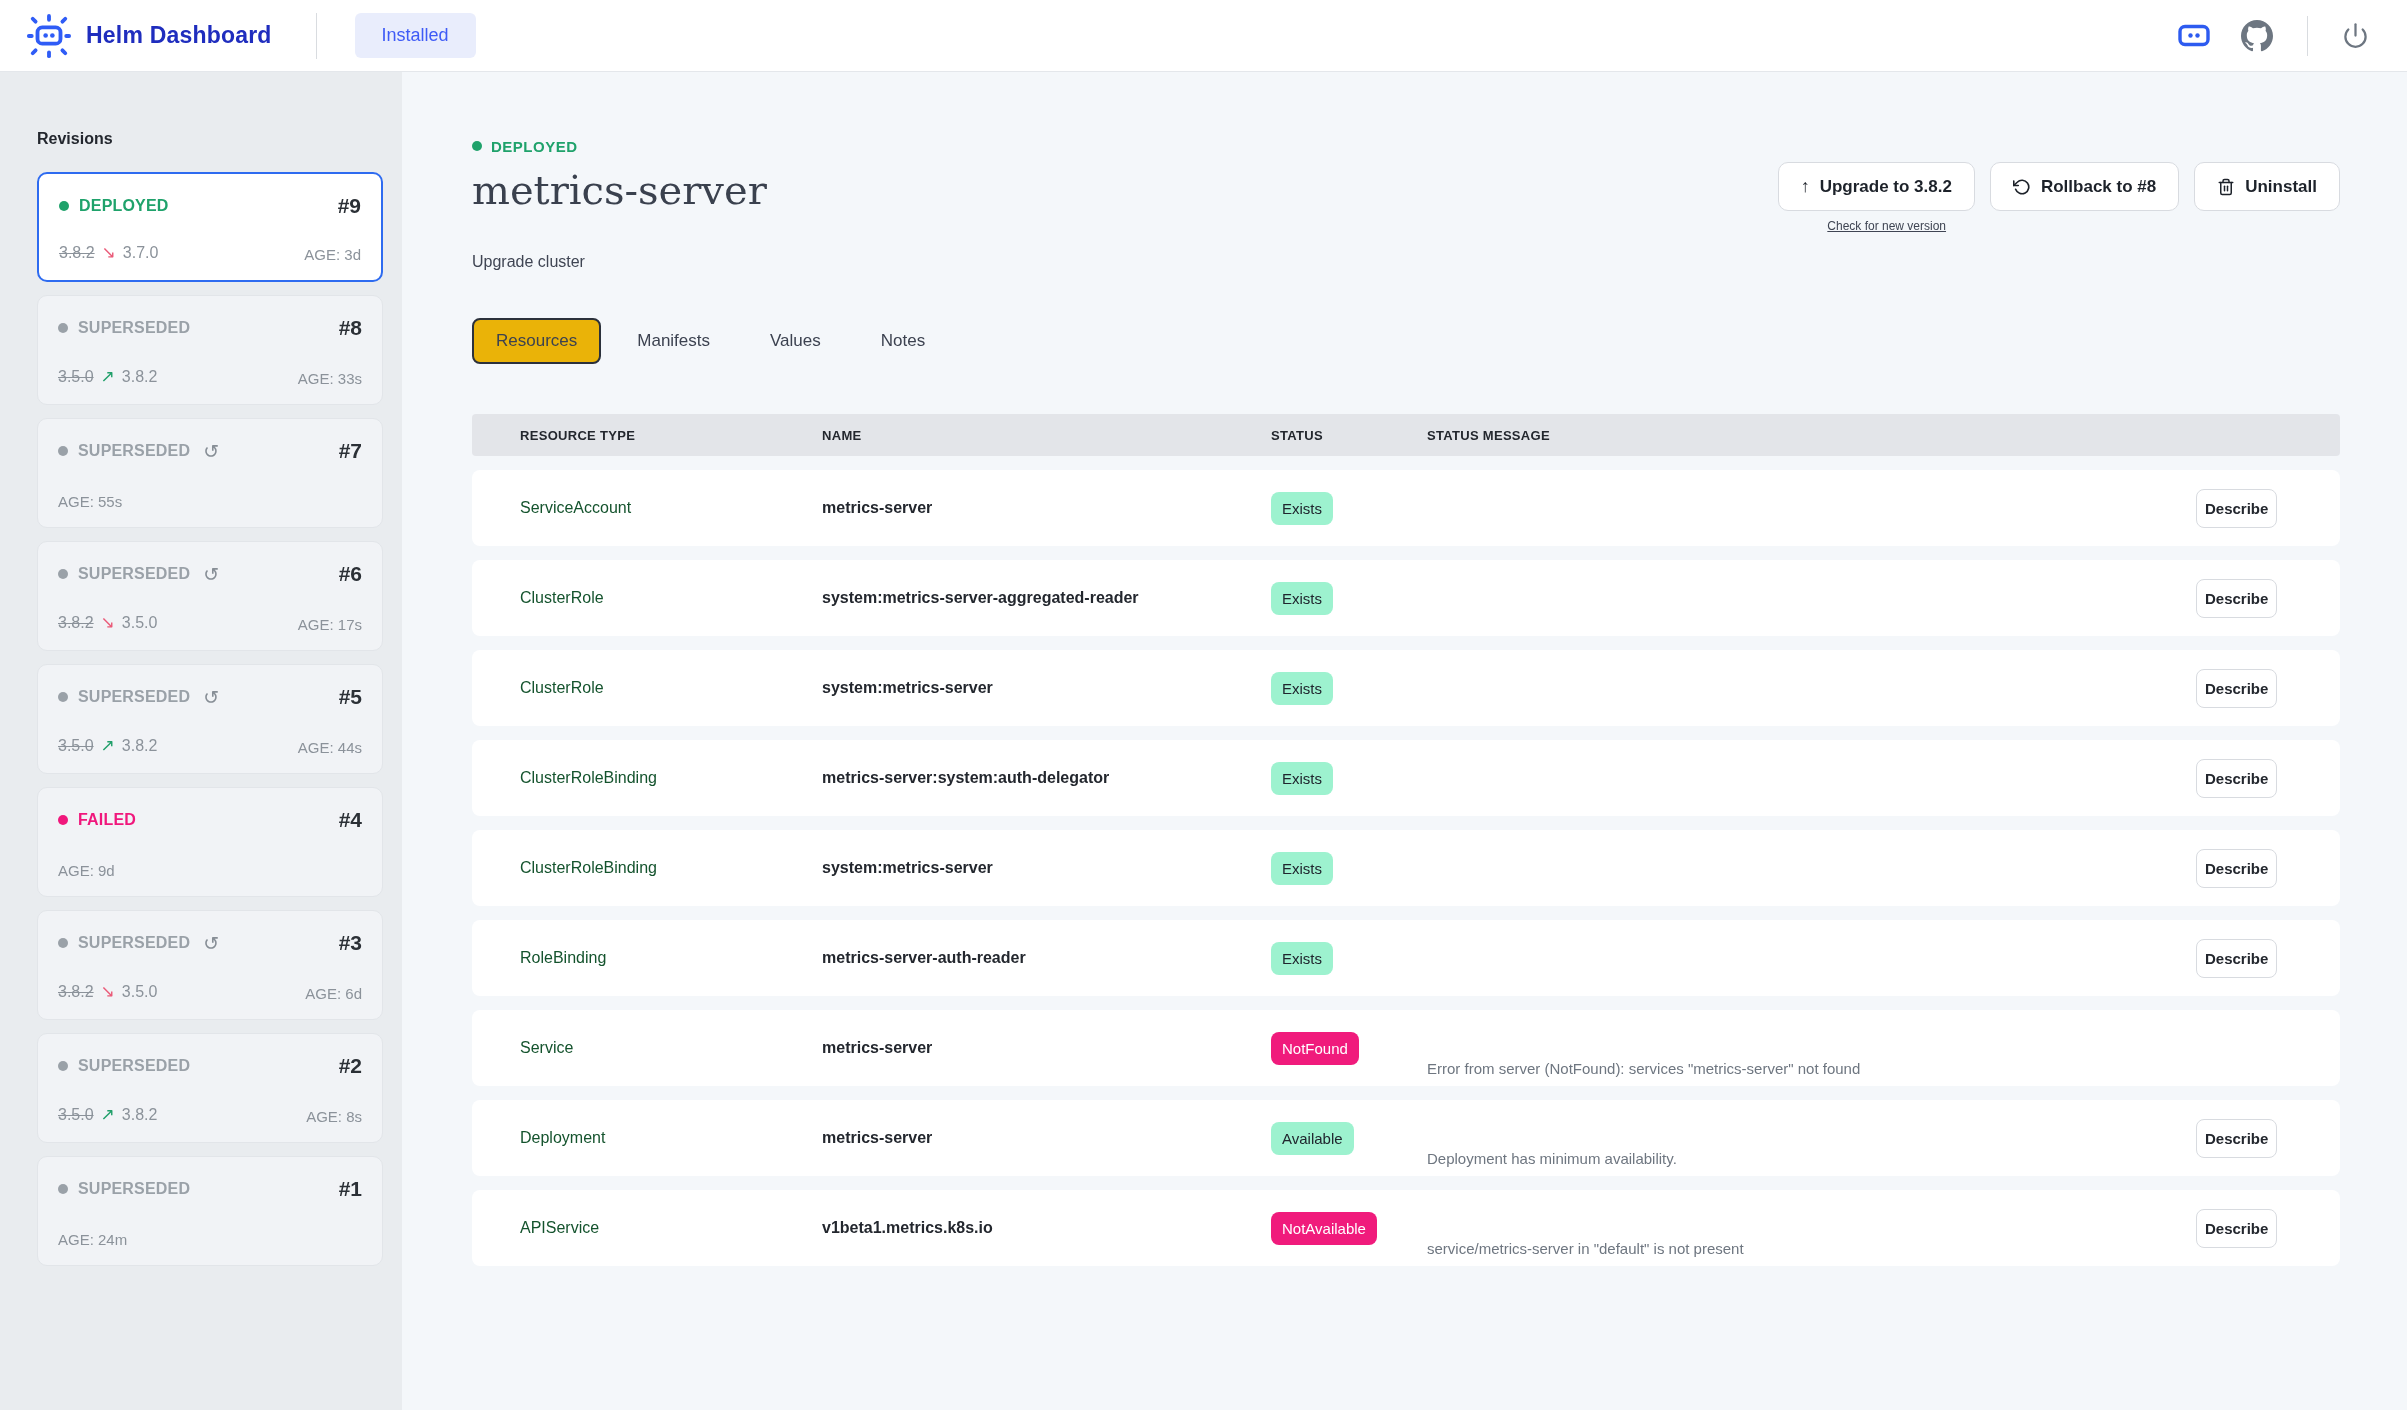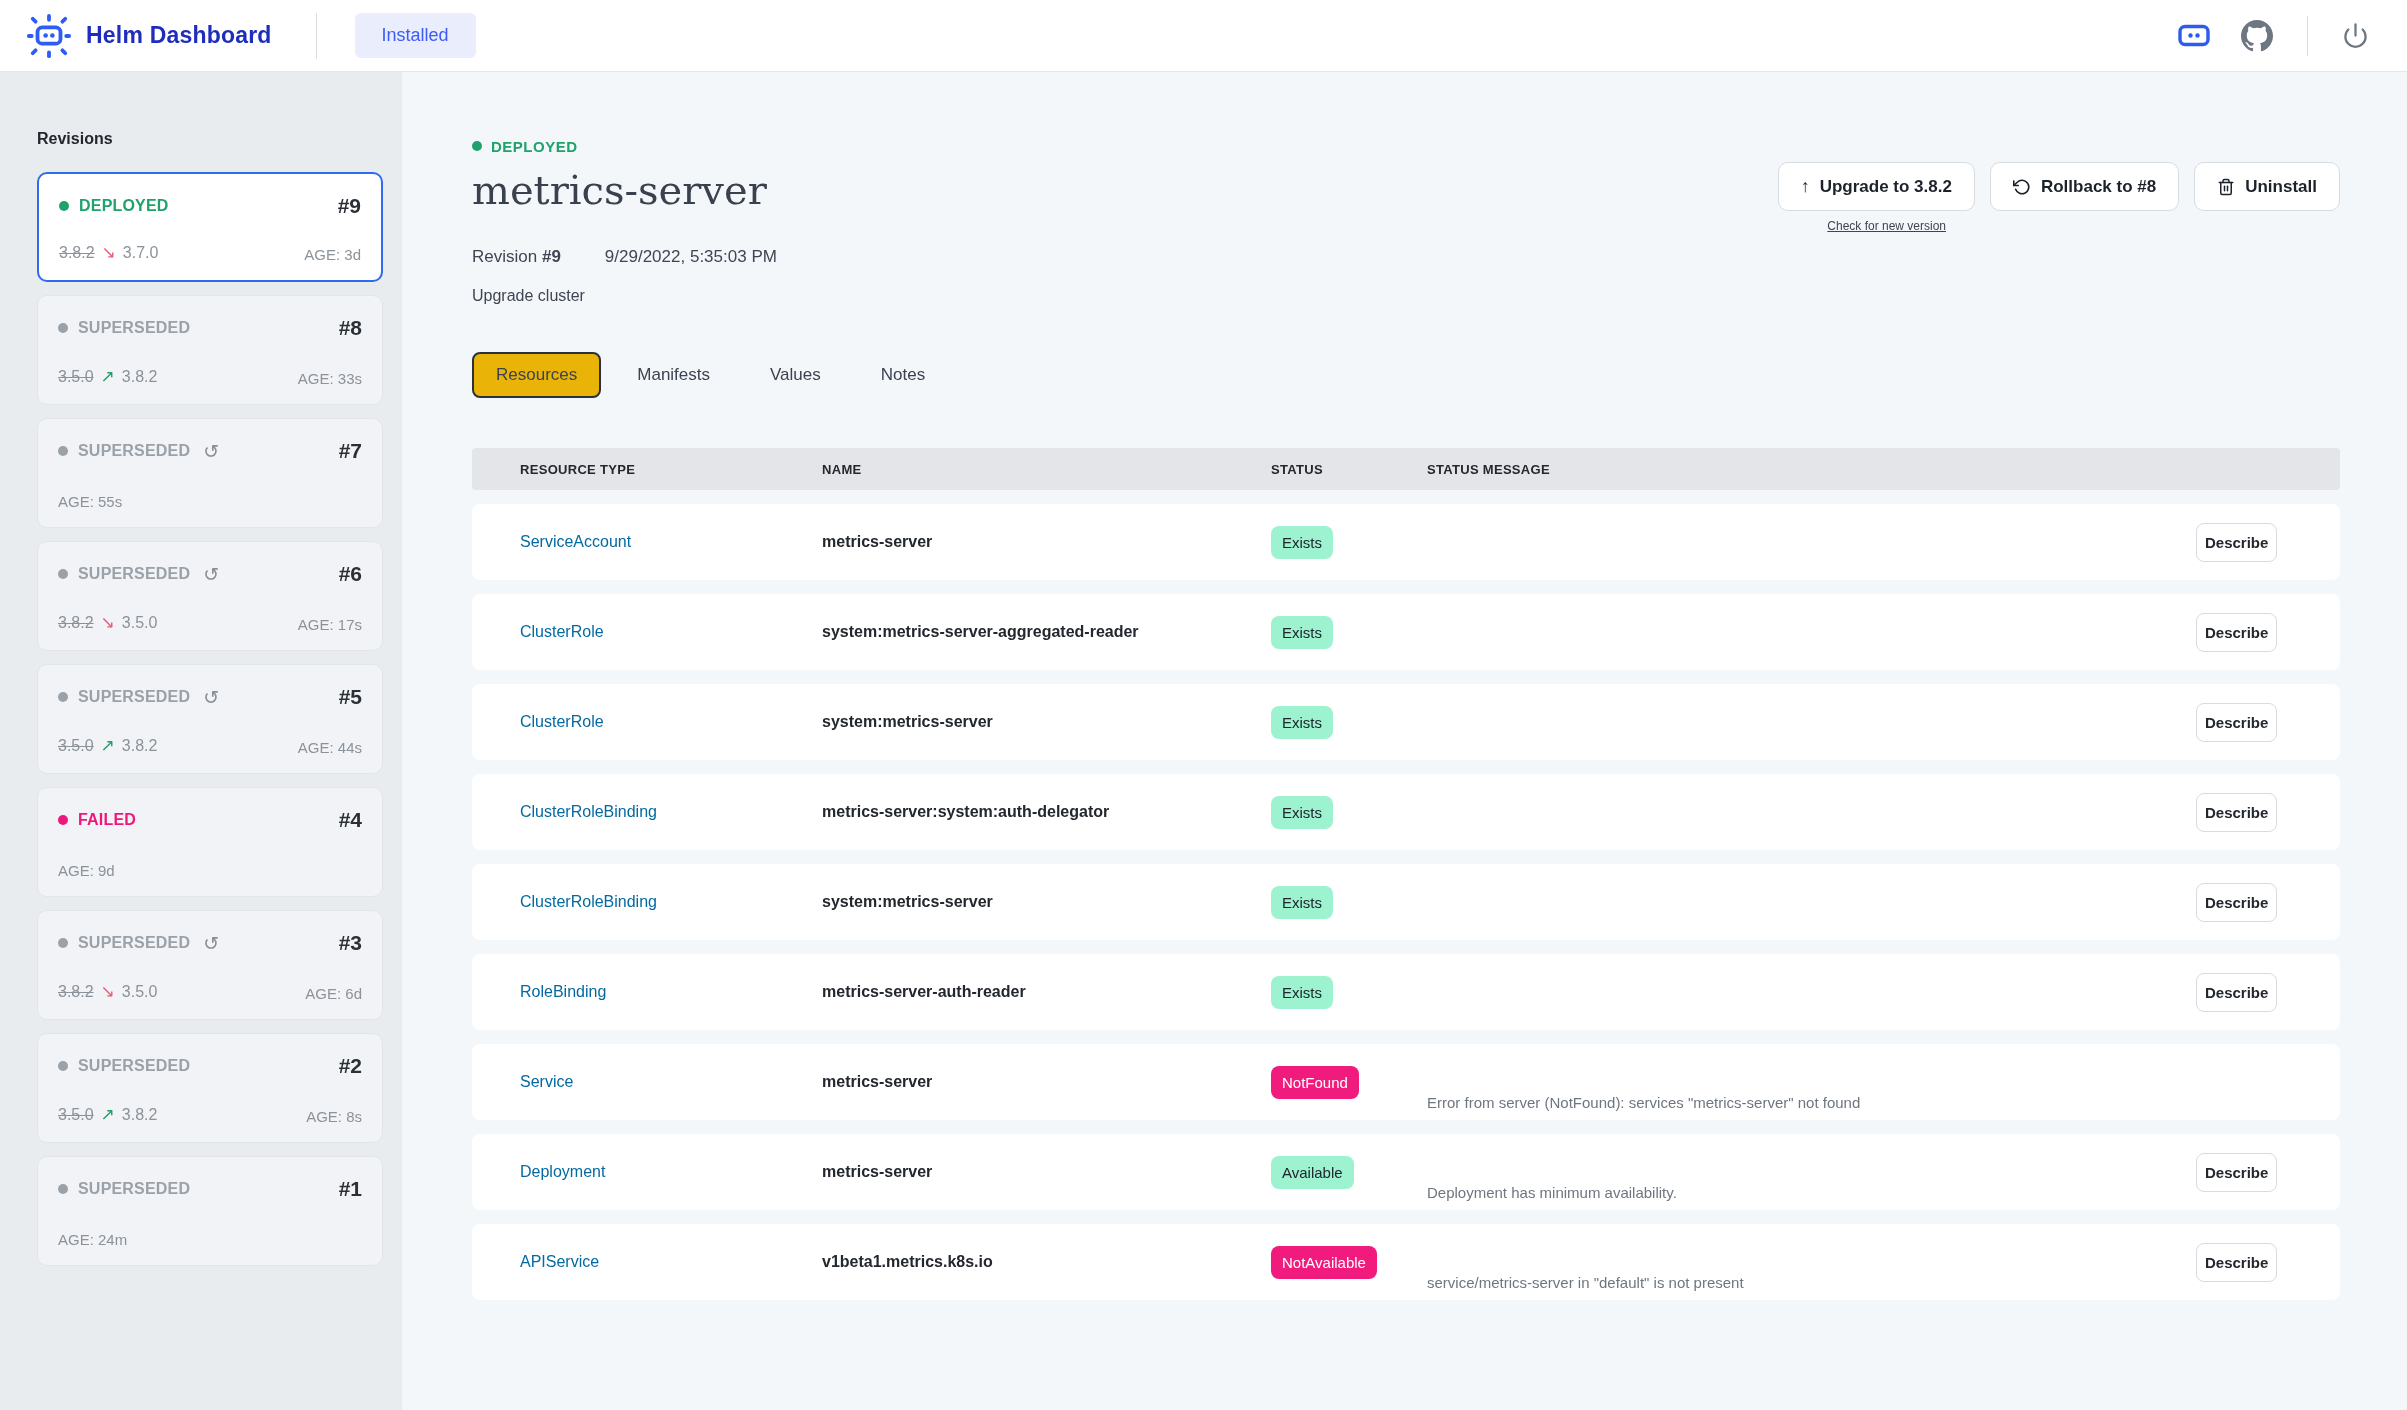--- a/index.html
+++ b/index.html
@@ -52,21 +52,21 @@
   .revision-row{margin-top:14px;font-size:17px;display:flex;gap:44px;color:#3f4553;}
   .badges-row{margin-top:21px;display:flex;gap:14px;}
   .info-badge{background:#d6ebfa;border-radius:8px;padding:11px 15px;font-size:16px;color:#262b33;white-space:nowrap;}
   .upgrade-note{margin-top:20px;font-size:16px;height:20px;}
   .tabs{margin-top:45px;display:flex;align-items:center;gap:12px;}
   .tab{font-size:17px;color:#3c4250;padding:11px 22px;border-radius:8px;border:2px solid transparent;background:none;cursor:pointer;font-family:inherit;}
   .tab.active{border-color:#2b313b;background:#eab308;}
   .res-table{margin-top:50px;}
   .table-head{display:grid;grid-template-columns:302px 449px 156px 1fr 120px;background:#e3e5e9;border-radius:4px;height:42px;align-items:center;padding:0 24px 0 48px;font-size:13px;font-weight:bold;letter-spacing:.3px;color:#23272e;}
   .res-row{display:grid;grid-template-columns:302px 449px 156px 1fr 120px;align-items:center;background:#fff;border-radius:8px;height:76px;margin-top:14px;padding:0 24px 0 48px;}
-  .res-type{font-size:16px;color:#0369a1;}
+  .res-type{font-size:16px;color:#14532d;}
   .res-name{font-size:16px;font-weight:bold;color:#23272e;}
   .status-badge{justify-self:start;font-size:15px;padding:8px 11px;border-radius:8px;white-space:nowrap;}
   .status-badge.ok{background:#9df2cf;color:#20262e;}
   .status-badge.error{background:#f01b7c;color:#fff;}
   .res-message{font-size:15px;color:#6e7680;margin-top:40px;}
   .describe-btn{justify-self:start;background:#fff;border:1px solid #d8dbe0;border-radius:8px;padding:10px 8px;font-size:15px;font-weight:bold;color:#23272e;cursor:pointer;font-family:inherit;}
   svg{display:block;}
 </style>
 </head>
 <body>
@@ -304,24 +304,20 @@
                   <line x1="14" y1="11" x2="14" y2="17"></line>
               </svg>
             </span>
             <span>Uninstall</span>
           </button>
         </div>
         <a class="check-link">Check for new version</a>
       </div>
     </div>
 
-    <div class="revision-row">
-      <span><span>Revision</span>&nbsp;<b>#9</b></span>
-      <span>9/29/2022, 5:35:03 PM</span>
-    </div>
 
 
     <div class="upgrade-note">Upgrade cluster</div>
 
     <div class="tabs" id="tabs">
         <button class="tab active">Resources</button>
         <button class="tab">Manifests</button>
         <button class="tab">Values</button>
         <button class="tab">Notes</button>
       </div>

